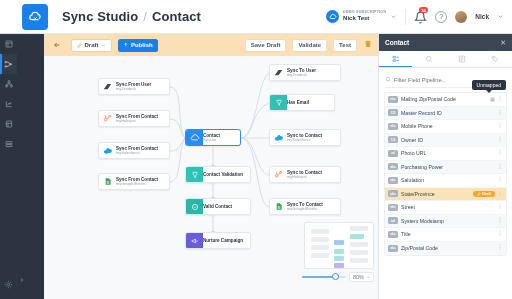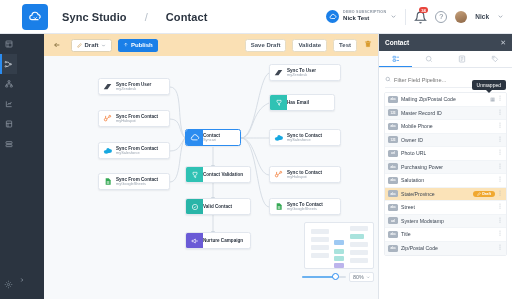--- a/index.html
+++ b/index.html
@@ -13,22 +13,22 @@
   
   #topbar {
     position: absolute; left: 0; top: 0; width: 512px; height: 34px;
     background: #ffffff; border-bottom: 1px solid #e4e8ee;
     display: flex; align-items: center; z-index: 30;
   }
   .logo-sq {
     width: 26px; height: 26px; margin-left: 22px; border-radius: 4px;
     background: #1a7fe8; display: flex; align-items: center; justify-content: center;
   }
-  .crumbs { margin-left: 14px; font-size: 11px; color: #2b3440; font-weight: 600;
-            letter-spacing: .1px; display: flex; align-items: center; gap: 18px;}
+  .crumbs { margin-left: 14px; font-size: 13px; color: #2b3440; font-weight: 600;
+            letter-spacing: .1px; display: flex; align-items: center; gap: 5px;}
   .crumb-sep { color: #b8c0ca; font-weight: 400; }
   .crumb-last { color: #2b3440; font-weight: 600; }
   .hdr-right { margin-left: auto; display: flex; align-items: center; gap: 8px;
                margin-right: 8px; }
   .sub-chip { display: flex; align-items: center; gap: 4px; }
   .sub-logo { width: 13px; height: 13px; border-radius: 50%; background: #1a7fe8;
               display:flex; align-items:center; justify-content:center; }
   .sub-txt { line-height: 1.05; }
   .sub-top { font-size: 3.6px; color: #8a94a0; letter-spacing: .25px; font-weight:700; }
   .sub-bot { font-size: 6px; color: #2b3440; font-weight: 700; }

